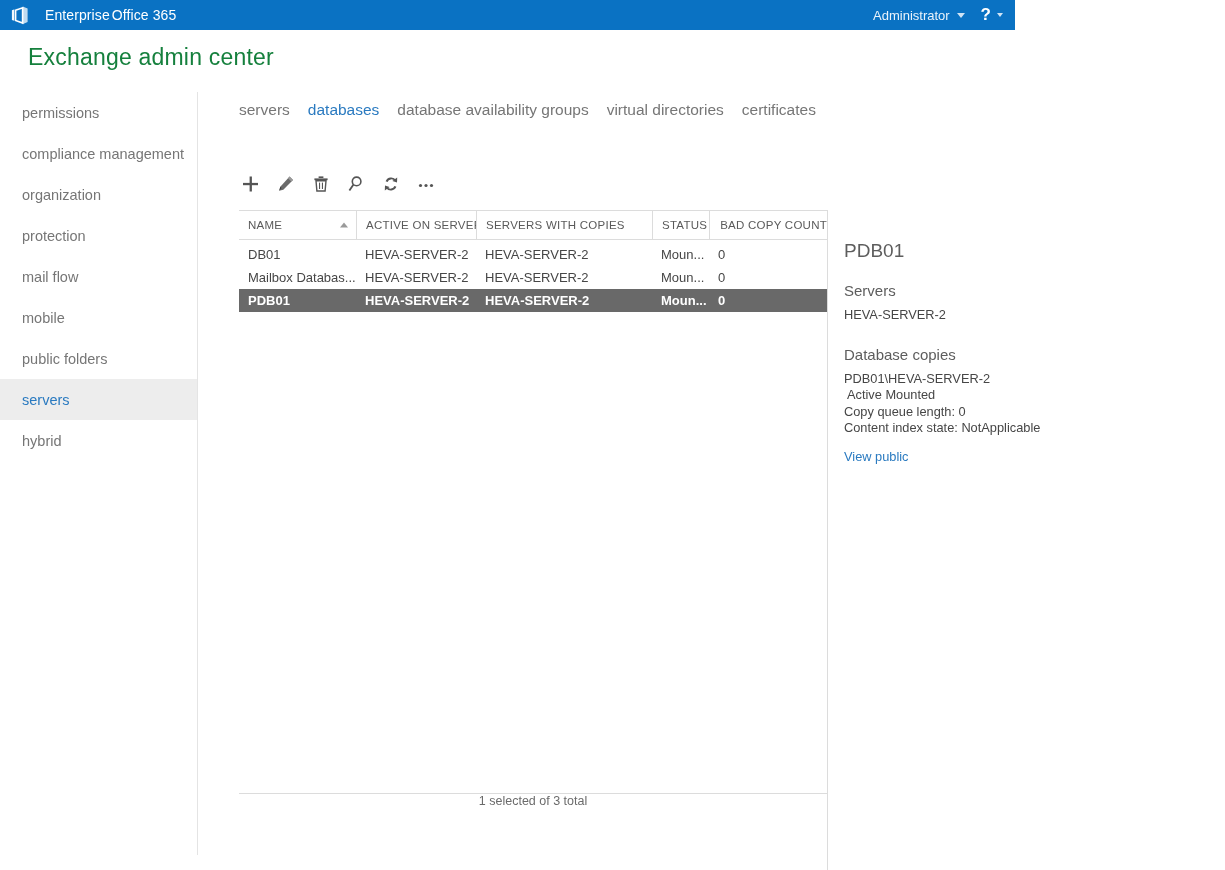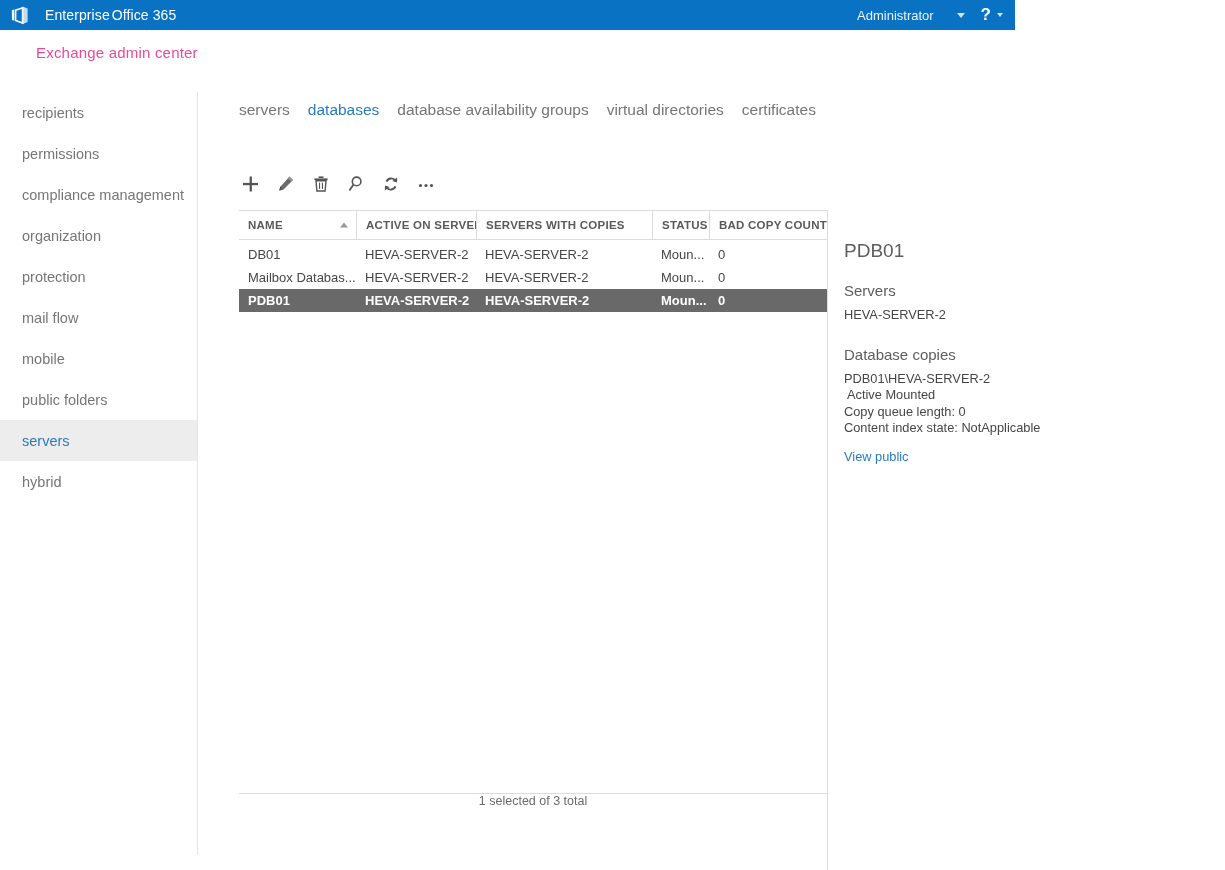--- a/index.html
+++ b/index.html
@@ -34,43 +34,43 @@
     white-space: nowrap;
   }
   .suite-link.first { margin-left: 10px; }
   .suite-right {
     margin-left: auto;
     display: flex; align-items: center;
     height: 30px;
   }
   .suite-user {
     color: #eaf3fb; font-size: 13px;
-    display: flex; align-items: center; gap: 23px;
+    display: flex; align-items: center; gap: 7px;
     padding: 0 10px; height: 30px; cursor: pointer;
   }
   .suite-help {
     color: #ffffff; font-size: 17px; font-weight: bold;
     display: flex; align-items: center; gap: 6px;
     padding: 0 12px 0 6px; height: 30px; cursor: pointer;
   }
   .caret-dn {
     width: 0; height: 0;
     border-left: 4px solid transparent;
     border-right: 4px solid transparent;
     border-top: 5px solid #cfe4f5;
     display: inline-block;
   }
   .caret-dn.sm {
     border-left-width: 3.5px; border-right-width: 3.5px; border-top-width: 4.5px;
   }
 
   
   .page-title {
-    position: absolute; left: 36px; top: 44px;
-    font-size: 15px; color: #ec4899; font-weight: 400;
+    position: absolute; left: 28px; top: 44px;
+    font-size: 23px; color: #15803d; font-weight: 400;
     letter-spacing: .2px;
   }
 
   
   .left-nav {
     position: absolute; left: 0; top: 92px;
     width: 198px; height: 763px;
     border-right: 1px solid #e4e4e4;
   }
   .nav-item {
@@ -118,21 +118,20 @@
   .list-wrap {
     position: absolute; left: 0; top: 118px;
     width: 588px;
   }
   .list-header {
     display: flex;
     height: 30px;
     border-top: 1px solid #dcdcdc;
     border-bottom: 1px solid #dcdcdc;
     background: #ffffff;
-    font-weight: bold;
   }
   .hcell {
     display: flex; align-items: center;
     font-size: 11.5px; color: #5a5a5a;
     letter-spacing: .25px;
     padding-left: 9px;
     border-left: 1px solid #dcdcdc;
     position: relative;
     cursor: pointer;
     white-space: nowrap;
@@ -230,23 +229,20 @@
       <span>?</span>
       <span class="caret-dn sm"></span>
     </div>
   </div>
 </div>
 
 <div class="page-title">Exchange admin center</div>
 
 <div class="left-nav">
   <div class="nav-item">
-      <span>recipients</span>
-    </div>
-  <div class="nav-item">
       <span>permissions</span>
     </div>
   <div class="nav-item">
       <span>compliance management</span>
     </div>
   <div class="nav-item">
       <span>organization</span>
     </div>
   <div class="nav-item">
       <span>protection</span>

